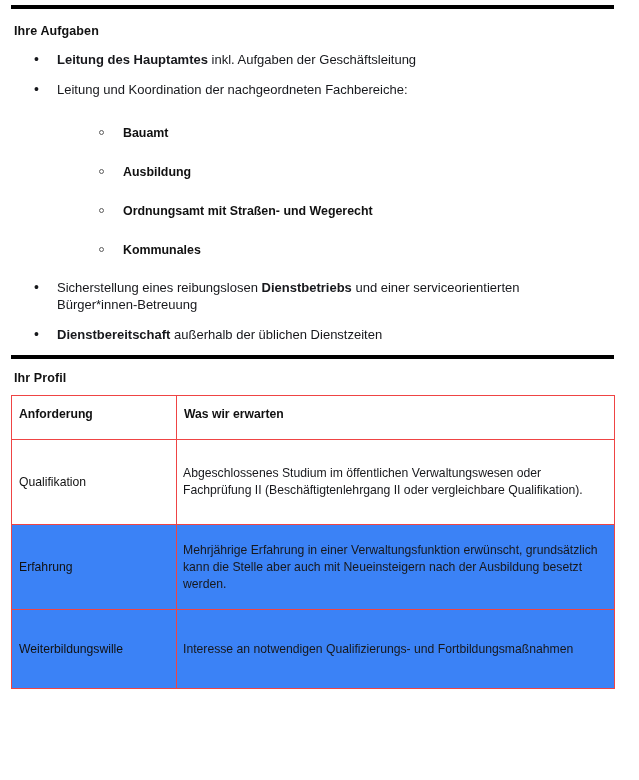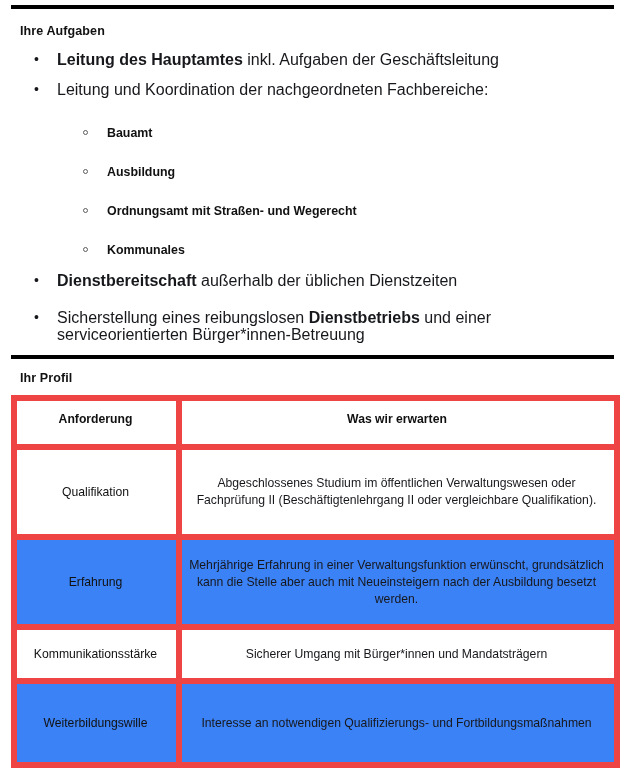--- a/index.html
+++ b/index.html
@@ -36,54 +36,54 @@
   }
   .rule-mid {
     margin-top: 12px;
   }
 
   
   .section-heading {
     font-size: 12.5px;
     font-weight: bold;
     color: #111111;
-    margin-left: 20px;
+    margin-left: 14px;
     letter-spacing: 0.1px;
   }
   .heading-aufgaben { margin-top: 15px; }
   .heading-profil   { margin-top: 12px; margin-bottom: 10px; }
 
   
   .task-list {
     margin: 0;
     padding: 0;
     list-style: none;
   }
   .task-item {
     position: relative;
-    font-size: 16px;
+    font-size: 13px;
     line-height: 17px;
     color: #17181c;
     padding-left: 57px;
     margin-top: 13px;
     padding-right: 40px;
   }
   .task-item::before {
     content: "\2022";
     position: absolute;
     left: 34px;
     top: -1px;
     font-size: 14px;
     line-height: 18px;
     color: #17181c;
   }
   .task-item b { font-weight: bold; }
 
   .sub-list {
-    margin: 0;
+    margin: 16px;
     padding: 0;
     list-style: none;
   }
   .sub-item {
     position: relative;
     font-size: 12.4px;
     line-height: 17px;
     font-weight: bold;
     color: #111111;
     padding-left: 107px;
@@ -111,23 +111,23 @@
     table-layout: fixed;
     width: 603px;
     margin-left: 11px;
     font-size: 12.2px;
   }
   .profile-table col.c1 { width: 165px; }
   .profile-table col.c2 { width: 438px; }
 
   .profile-table td,
   .profile-table th {
-    border: 6px solid #ef4444;
+    border: 1px solid #ef4444;
     vertical-align: middle;
-    text-align: center;
+    text-align: left;
     padding: 9px 9px 9px 7px;
     line-height: 17px;
     color: #17181c;
   }
   .profile-table th {
     font-weight: bold;
     color: #111111;
     padding-top: 10px;
     padding-bottom: 16px;
   }
@@ -177,26 +177,26 @@
     <li class="sub-item">
       <span>Ordnungsamt mit Straßen- und Wegerecht</span>
     </li>
     <li class="sub-item">
       <span>Kommunales</span>
     </li>
   </ul>
 
   <ul class="task-list">
 
+    <li class="task-item task-item-after-sub">
+      <span>Sicherstellung eines reibungslosen </span><b>Dienstbetriebs</b><span> und einer serviceorientierten Bürger*innen-Betreuung</span>
+    </li>
+
     <li class="task-item">
       <b>Dienstbereitschaft</b><span> außerhalb der üblichen Dienstzeiten</span>
-    </li>
-
-    <li class="task-item task-item-after-sub">
-      <span>Sicherstellung eines reibungslosen </span><b>Dienstbetriebs</b><span> und einer serviceorientierten Bürger*innen-Betreuung</span>
     </li>
 
   </ul>
 
   <div class="rule rule-mid"></div>
 
   <div class="section-heading heading-profil">Ihr Profil</div>
 
   <table class="profile-table">
     <colgroup>
@@ -211,24 +211,20 @@
     </thead>
     <tbody>
       <tr class="plain row-tall">
         <td class="req">Qualifikation</td>
         <td class="exp">Abgeschlossenes Studium im öffentlichen Verwaltungswesen oder Fachprüfung II (Beschäftigtenlehrgang II oder vergleichbare Qualifikation).</td>
       </tr>
       <tr class="shaded row-tall">
         <td class="req">Erfahrung</td>
         <td class="exp">Mehrjährige Erfahrung in einer Verwaltungsfunktion erwünscht, grundsätzlich kann die Stelle aber auch mit Neueinsteigern nach der Ausbildung besetzt werden.</td>
       </tr>
-      <tr class="plain row-short">
-        <td class="req">Kommunikationsstärke</td>
-        <td class="exp">Sicherer Umgang mit Bürger*innen und Mandatsträgern</td>
-      </tr>
       <tr class="shaded row-mid">
         <td class="req">Weiterbildungswille</td>
         <td class="exp">Interesse an notwendigen Qualifizierungs- und Fortbildungsmaßnahmen</td>
       </tr>
     </tbody>
   </table>
 
 </div>
 
 </body></html>

